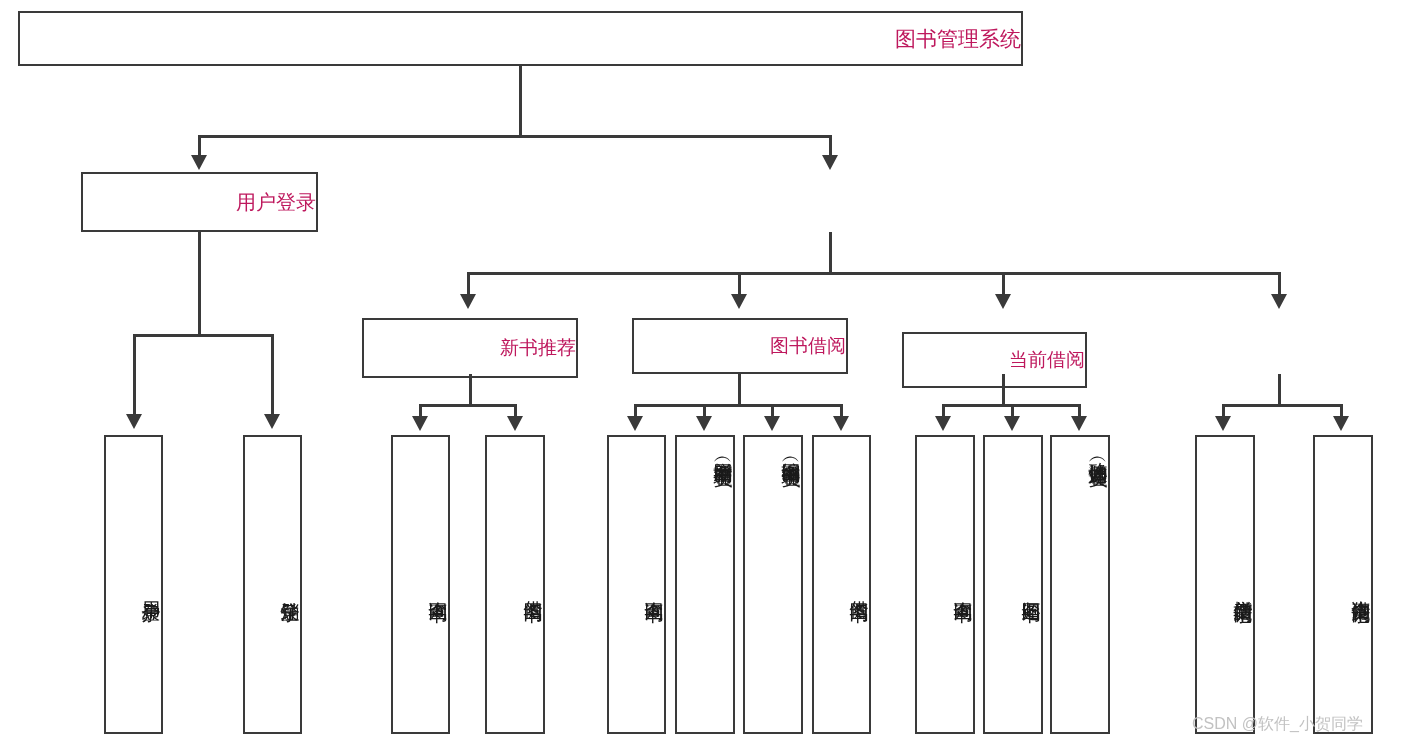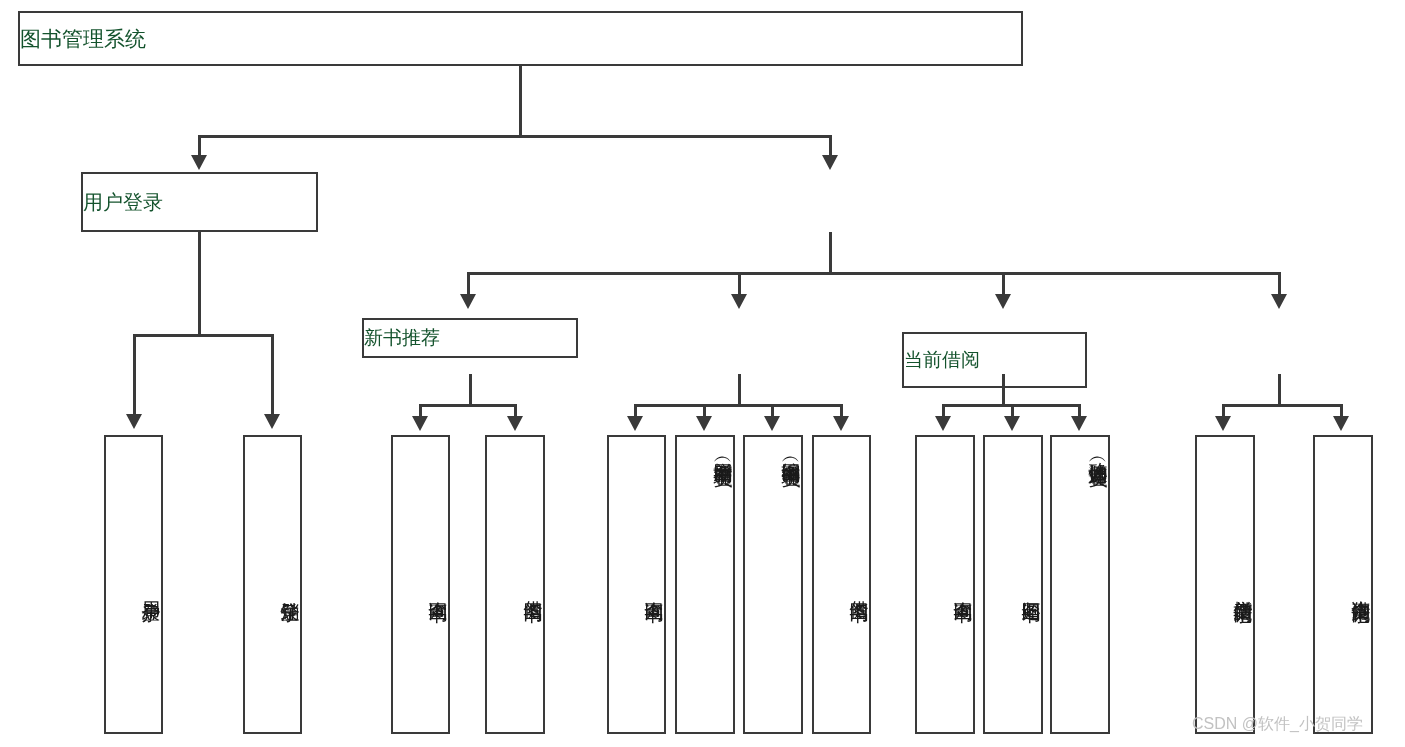--- a/index.html
+++ b/index.html
@@ -1,19 +1,19 @@
 <!DOCTYPE html>
 <html><head>
 <meta charset="utf-8">
 <style>
   html,body{margin:0;padding:0;background:#ffffff;}
   body{font-family:"Liberation Sans","DejaVu Sans",sans-serif;}
   #canvas{position:relative;width:1405px;height:747px;background:#ffffff;overflow:hidden;}
 
-  .node{position:absolute;box-sizing:border-box;background:#ffffff;border:2.5px solid #3a3a3a;display:flex;align-items:center;justify-content:flex-start;color:#14532d;}
+  .node{position:absolute;box-sizing:border-box;background:#ffffff;border:2.5px solid #3a3a3a;display:flex;align-items:center;justify-content:flex-end;color:#be185d;}
   .node.root{font-size:21px;}
   .node.tier1{font-size:20px;}
   .node.tier2{font-size:19px;}
 
   .leaf{position:absolute;box-sizing:border-box;background:#ffffff;border:2.5px solid #3a3a3a;}
   .leaf .vtext{
      writing-mode:vertical-rl;
      text-orientation:upright;
      font-size:19px;
      color:#1a1a1a;
@@ -74,22 +74,25 @@
 
   <div class="vline" style="left:738px;top:272px;height:24px;"></div>
   <div class="arrow" style="left:731px;top:294px;"></div>
 
   <div class="vline" style="left:1002px;top:272px;height:24px;"></div>
   <div class="arrow" style="left:995px;top:294px;"></div>
 
   <div class="vline" style="left:1278px;top:272px;height:24px;"></div>
   <div class="arrow" style="left:1271px;top:294px;"></div>
 
-  <div class="node tier2" style="left:362px;top:318px;width:216px;height:40px;font-family:Liberation Mono, monospace;">
+  <div class="node tier2" style="left:362px;top:318px;width:216px;height:60px;font-family:Liberation Mono, monospace;">
     <span>新书推荐</span>
+  </div>
+  <div class="node tier2" style="left:632px;top:318px;width:216px;height:56px;">
+    <span>图书借阅</span>
   </div>
   <div class="node tier2" style="left:902px;top:332px;width:185px;height:56px;">
     <span>当前借阅</span>
   </div>
 
   <div class="vline" style="left:469px;top:374px;height:32px;"></div>
   <div class="hline" style="left:419px;top:404px;width:97px;"></div>
   <div class="vline" style="left:419px;top:404px;height:14px;"></div>
   <div class="arrow" style="left:412px;top:416px;"></div>
   <div class="vline" style="left:514px;top:404px;height:14px;"></div>

